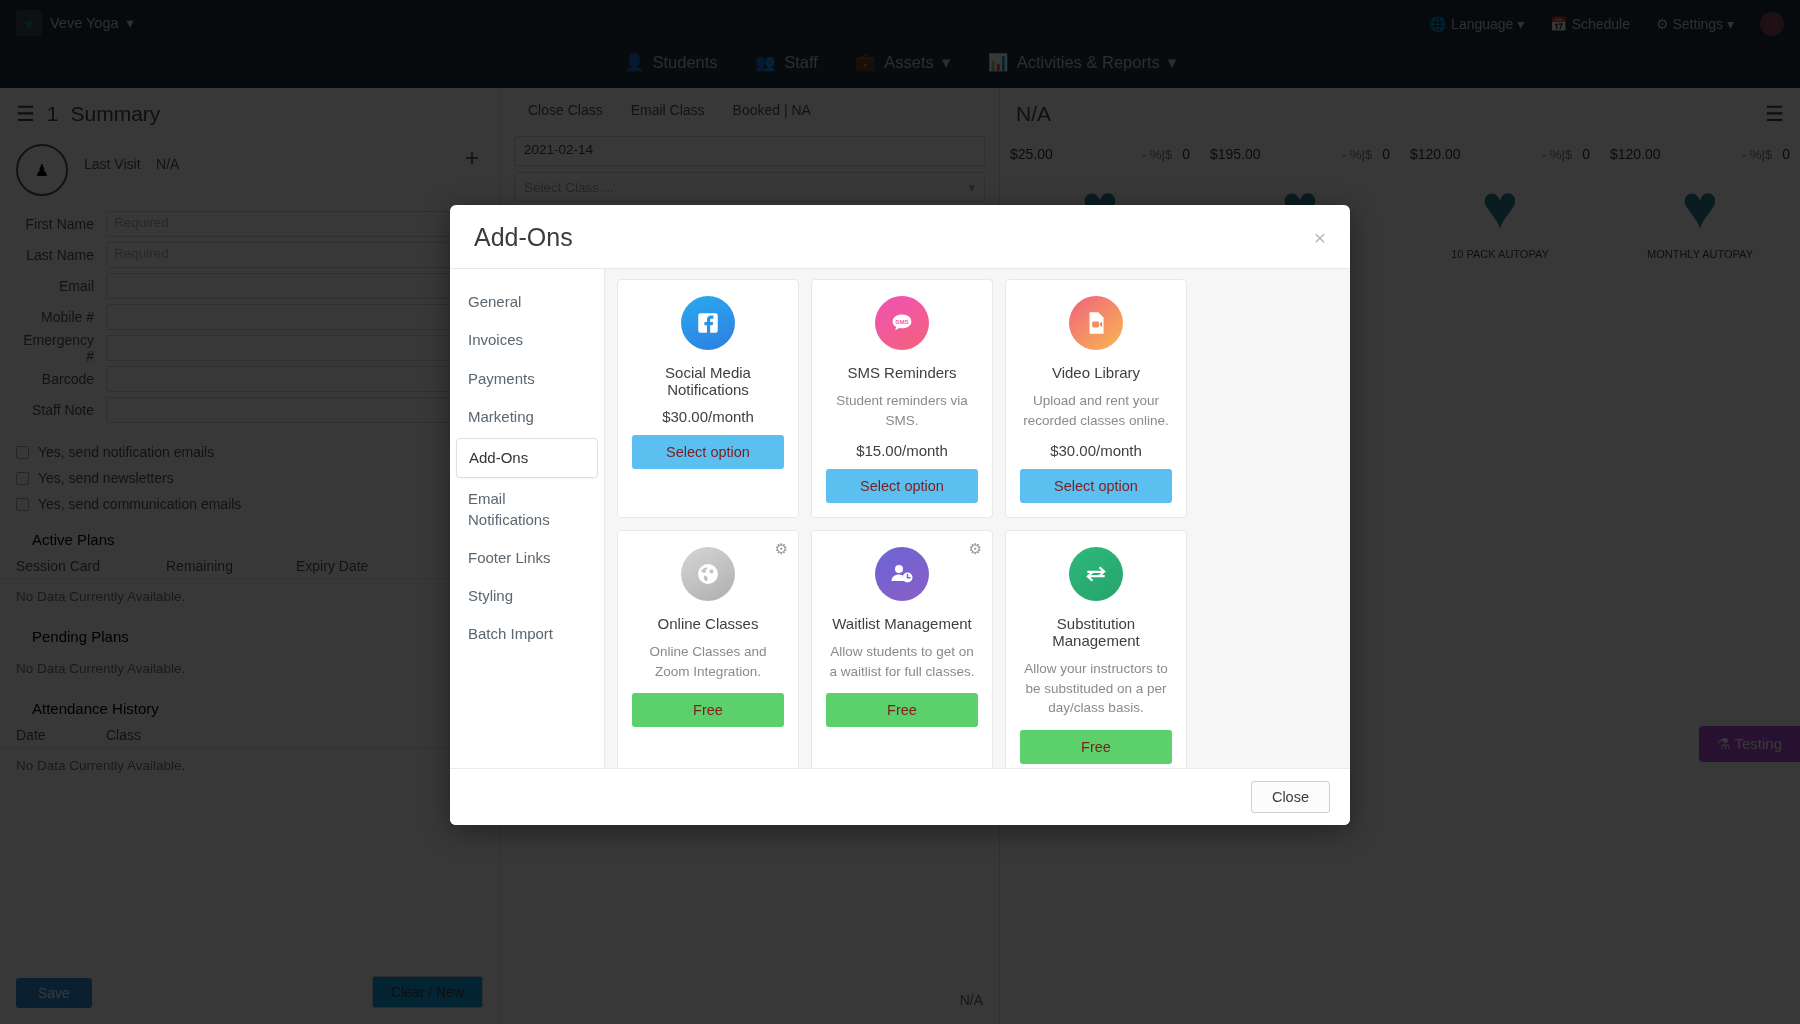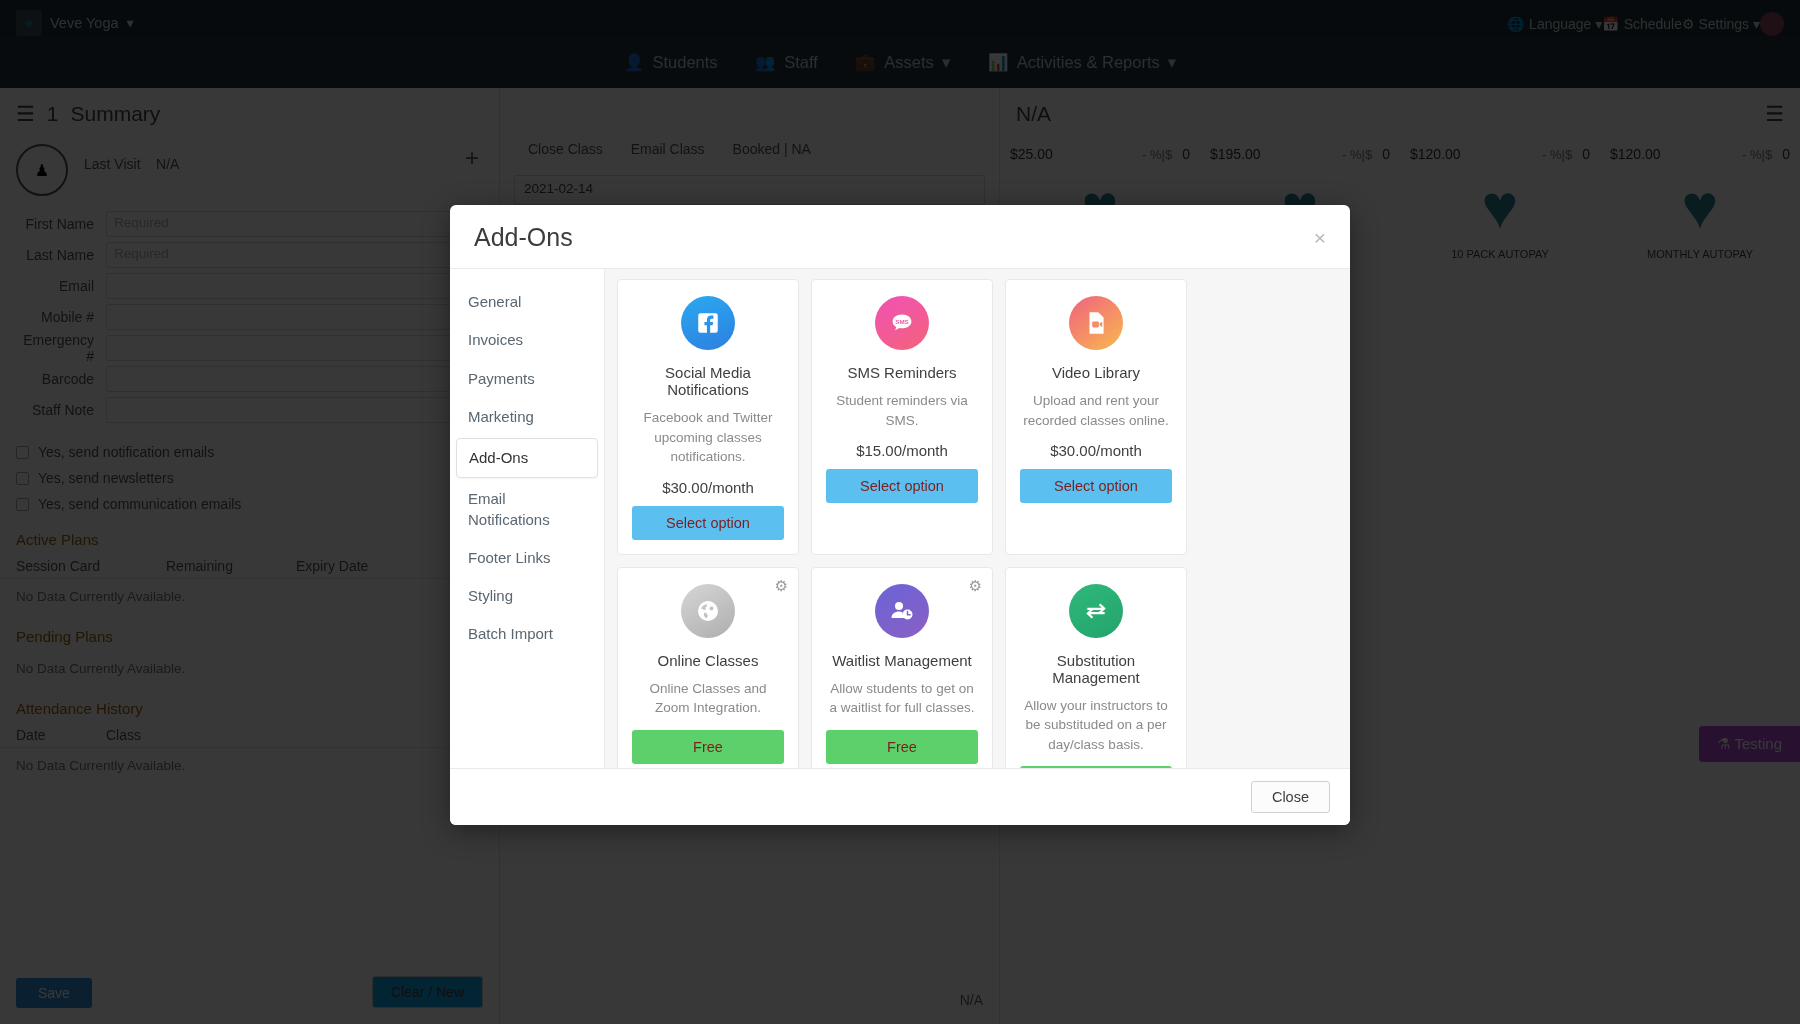--- a/index.html
+++ b/index.html
@@ -20,21 +20,21 @@
     position: absolute; top: 0; left: 0; right: 0; height: 36px;
     background: #1d2f36; color: #cfd8dc; font-size: 14.5px;
     display: flex; align-items: flex-end; padding: 0 16px;
   }
   .brand { display: flex; align-items: center; gap: 8px; }
   .brand-logo {
     width: 26px; height: 26px; background: #3e4f57; border-radius: 3px;
     display: flex; align-items: center; justify-content: center;
     color: #1f7f9c; font-size: 15px;
   }
-  .topnav-right { margin-left: auto; display: flex; align-items: center; font-size: 14px; }
+  .topnav-right { margin-left: auto; display: flex; align-items: center; gap: 26px; font-size: 14px; }
   .topnav-right .avatar-sm {
     width: 24px; height: 24px; border-radius: 50%; background: #8a4b62;
   }
 
   
   .mainmenu {
     position: absolute; top: 36px; left: 0; right: 0; height: 52px;
     background: #22343b; color: #c2cfd4;
     display: flex; align-items: center; justify-content: center; gap: 38px;
     font-size: 16.5px;
@@ -55,28 +55,28 @@
     display:flex;align-items:center;justify-content:center;
   }
   .lastvisit { font-size: 14px; color: #555; padding-top: 12px;}
   .plus { margin-left: auto; font-size: 24px; color: #555; padding-right: 4px;}
   .form-rows { padding: 12px 16px 0 16px; }
   .frow { display: flex; align-items: center; height: 31px; font-size: 14px; }
   .frow .lbl { width: 90px; text-align: right; color: #555; padding-right: 12px; }
   .frow .inp { flex: 1; height: 26px; border: 1px solid #dcdcdc; background:#fff; color:#b3b3b3; font-size:13.5px; padding: 3px 7px; border-radius:2px;}
   .chk-row { display: flex; align-items: center; gap: 9px; padding: 5px 16px; font-size: 14px; color: #555; }
   .chk { width: 13px; height: 13px; border: 1px solid #aaa; border-radius:2px; }
-  .sect-title { font-size: 15px; color: #a16207; padding: 14px 16px 6px 16px; }
+  .sect-title { font-size: 15px; color: #000000; padding: 14px 16px 6px 32px; }
   .tbl-head { display:flex; font-size: 14px; color: #555; padding: 4px 16px; border-bottom:1px solid #e6e6e6;}
   .nodata { font-size: 13.5px; color: #777; padding: 10px 16px; }
   .btn-save { position:absolute; left:16px; bottom:16px; background:#2f8fd4; color:#fff; border:none; font-size:14px; padding:7px 22px; border-radius:3px;}
   .btn-clear { position:absolute; right:16px; bottom:16px; background:#0ea5e9; color:#444; border:1px solid #ccc; font-size:14px; padding:7px 18px; border-radius:3px;}
 
   .col-mid { position: absolute; left: 500px; top: 0; width: 500px; bottom: 0; border-right: 1px solid #e2e2e2; }
-  .midbar { display:flex; gap: 0; font-size: 14px; color:#555; padding: 14px 14px; margin-top: 39px; }
+  .midbar { display:flex; gap: 0; font-size: 14px; color:#555; padding: 14px 14px; }
   .midbar span { padding: 0 14px; }
   .mid-input { margin: 4px 14px; height: 30px; border:1px solid #d8d8d8; font-size:13.5px; color:#444; padding: 5px 9px; border-radius:2px;}
   .mid-select { margin: 6px 14px; height: 30px; border:1px solid #d8d8d8; font-size:13.5px; color:#aaa; padding:5px 9px; display:flex; align-items:center; border-radius:2px;}
 
   .col-right { position: absolute; left: 1000px; right: 0; top: 0; bottom: 0; }
   .na-head { font-size: 21px; color: #444; padding: 14px 16px; }
   .prodgrid { display: flex; }
   .prodcell { width: 200px; padding: 6px 10px; }
   .prodcell .pr { display:flex; align-items:center; font-size:14px; color:#333; gap: 10px;}
   .prodcell .pr .pct { color:#7a7a7a; font-size:13px; margin-left:auto;}
@@ -381,21 +381,20 @@
       <div class="modal-main">
         <div class="cards-grid">
 
           <div class="card">
             <div class="ic grad-fb">
               <svg width="26" height="26" viewBox="0 0 24 24" fill="#fff">
                   <path d="M5 3h14a2 2 0 0 1 2 2v14a2 2 0 0 1-2 2h-5v-7h2.3l.45-3H14v-1.6c0-.9.3-1.4 1.5-1.4H17V5.1A20 20 0 0 0 14.8 5C12.6 5 11 6.4 11 9v2H8.7v3H11v7H5a2 2 0 0 1-2-2V5a2 2 0 0 1 2-2z"></path>
                 </svg>
             </div>
             <div class="card-title">Social Media Notifications</div>
-            <div class="card-desc">Facebook and Twitter upcoming classes notifications.</div>
             <div class="card-price">$30.00/month</div>
             <button class="card-btn blue">Select option</button>
           </div>
 
           <div class="card">
             <div class="ic grad-sms">
               <svg width="30" height="30" viewBox="0 0 32 32">
                   <path d="M16 7c6 0 10 3.2 10 7.3s-4 7.3-10 7.3c-1 0-2-.1-2.9-.3l-4.4 2.4 1.2-3.5C7.4 18.9 6 16.8 6 14.3 6 10.2 10 7 16 7z" fill="#fff"></path>
                   <text x="16" y="16.6" font-size="6.6" font-weight="bold" text-anchor="middle" fill="#ee5aa9" font-family="'Liberation Sans',sans-serif">SMS</text>
                 </svg>

